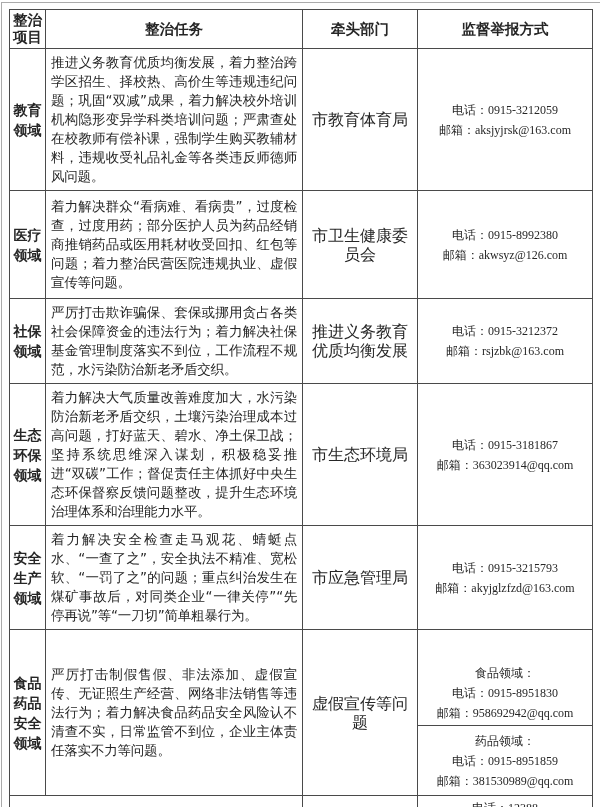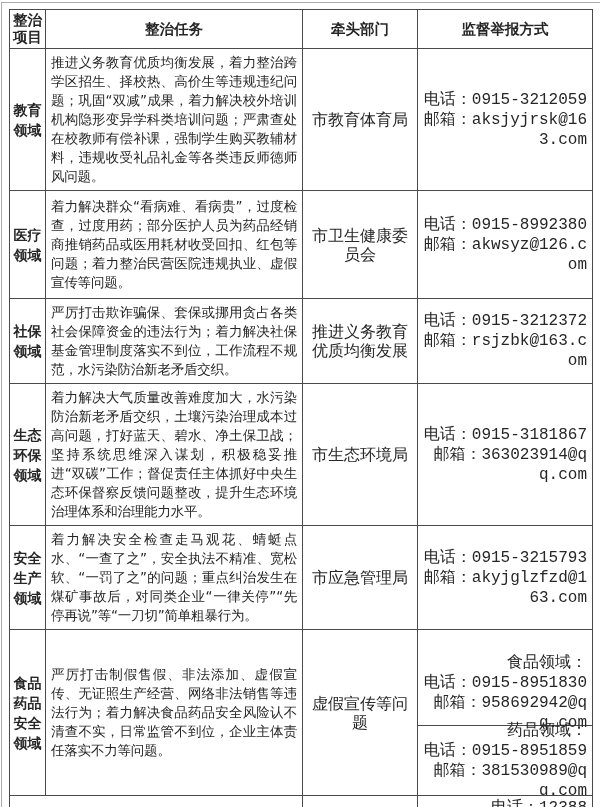--- a/index.html
+++ b/index.html
@@ -62,26 +62,26 @@
     letter-spacing: -0.2px;
     padding: 4px 5px;
   }
   td.dept {
     font-size: 16px;
     line-height: 19px;
     text-align: center;
     padding: 2px 3px;
   }
   td.report, .sub {
-    font-family: Liberation Mono, monospace;
-    font-size: 16px;
+    font-family: Liberation Serif, serif;
+    font-size: 12px;
     line-height: 20px;
     white-space: pre-line;
     word-break: break-all;
-    text-align: right;
+    text-align: center;
   }
   td.report { padding: 2px 5px; }
   td.report-split { padding: 0; }
   .sub {
     box-sizing: border-box;
     padding: 3px 5px;
     display: flex;
     flex-direction: column;
     justify-content: center;
   }

